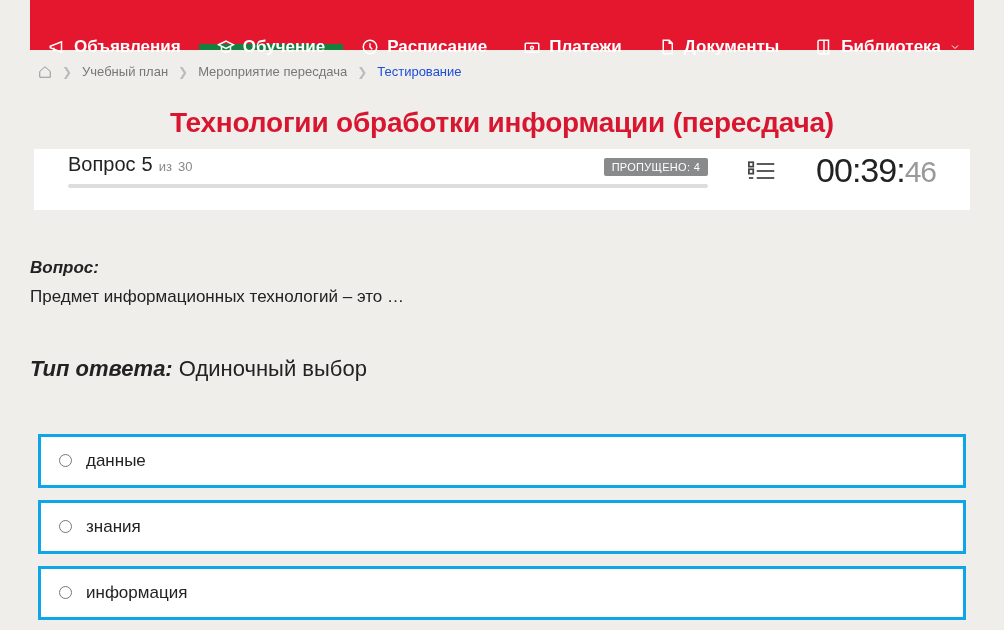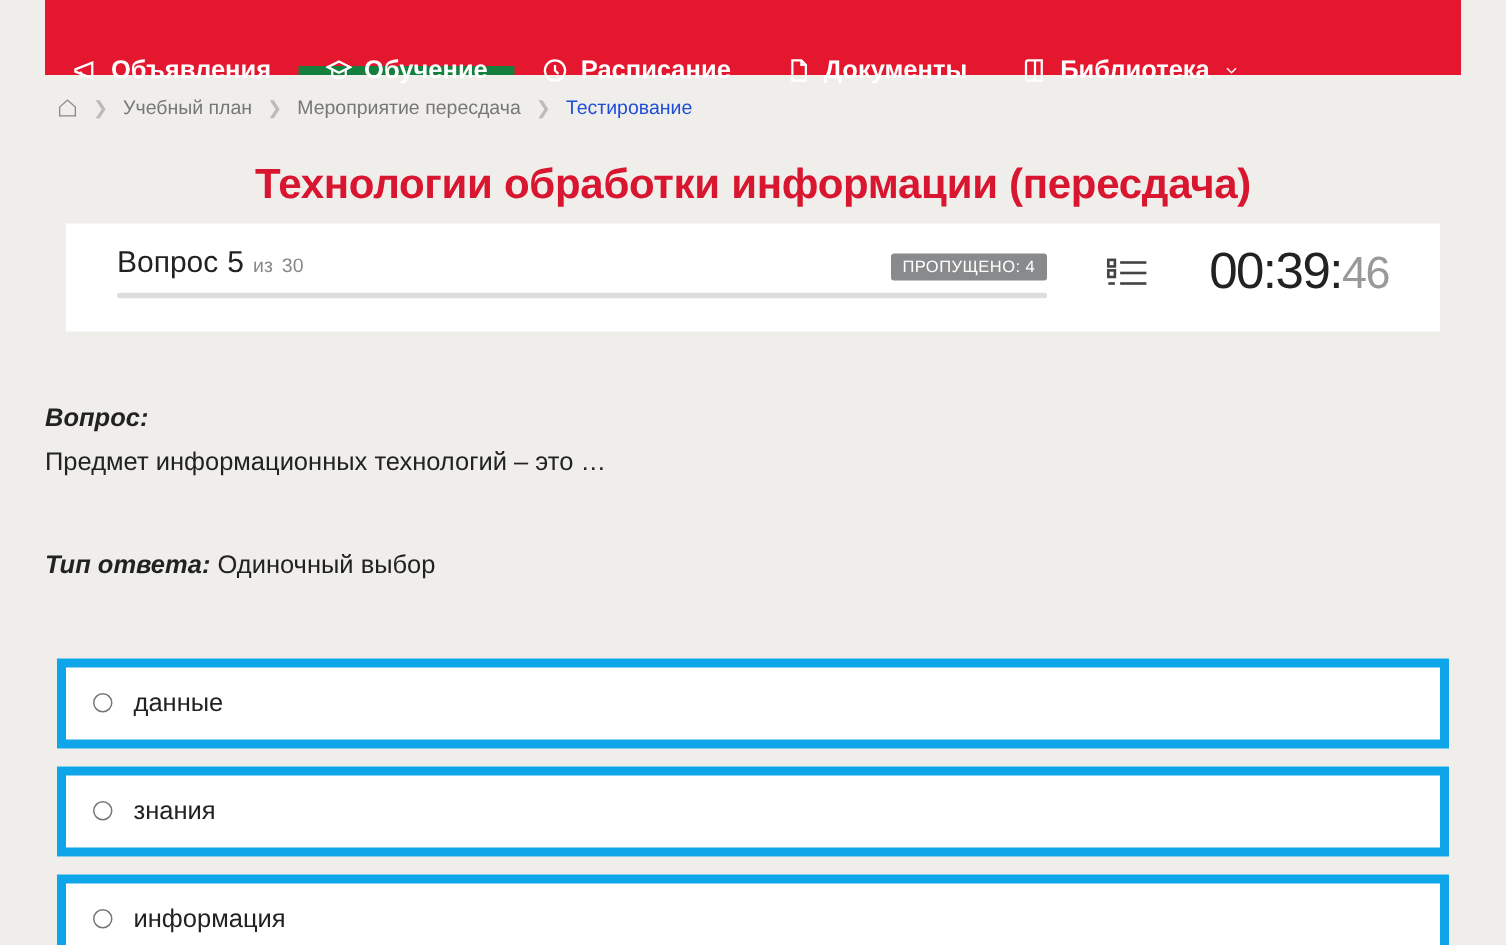--- a/index.html
+++ b/index.html
@@ -56,22 +56,22 @@
     text-align: center;
     color: #d8162f;
     font-size: 28px;
     font-weight: 700;
     padding: 16px 30px 10px;
     letter-spacing: -0.2px;
   }
   
   .panel {
     background: #fff;
-    margin: 0 44px;
-    padding: 13px 34px 20px;
+    margin: 0 34px;
+    padding: 2px 34px 20px;
     display: flex;
     align-items: center;
     gap: 40px;
   }
   .panel-left { flex: 1 1 auto; }
   .question-line {
     display: flex;
     align-items: baseline;
     justify-content: space-between;
     margin-bottom: 8px;
@@ -107,27 +107,27 @@
     letter-spacing: -1px;
     flex: 0 0 auto;
     display: flex;
     align-items: baseline;
   }
   .timer .subsec { color: #999; font-size: 30px; }
   
   .qbody { margin: 48px 30px 0; }
   .qlabel { font-weight: 700; font-style: italic; font-size: 17px; color: #222; margin-bottom: 6px; }
   .qtext { font-size: 17px; color: #222; line-height: 1.5; }
-  .anstype-row { margin-top: 46px; font-size: 17px; }
+  .anstype-row { margin-top: 46px; font-size: 22px; }
   .anstype-label { font-weight: 700; font-style: italic; color: #222; }
   .anstype-val { color: #222; }
   
   .options { margin: 52px 30px 0 30px; padding: 0 8px; }
   .option {
-    border: 6px solid #0ea5e9;
+    border: 3px solid #0ea5e9;
     background: #fff;
     padding: 14px 18px;
     margin-bottom: 12px;
     display: flex;
     align-items: center;
     gap: 14px;
     cursor: pointer;
   }
   .option input[type=radio] { width: 13px; height: 13px; cursor: pointer; }
   .option-label { font-size: 17px; color: #222; }
@@ -155,20 +155,27 @@
           <path d="M6 11v5c0 1 3 3 6 3s6-2 6-3v-5"></path>
         </svg>
       <span>Обучение</span>
     </div>
     <div class="nav-item">
       <svg class="nav-icon" viewBox="0 0 24 24" fill="none" stroke="#fff" stroke-width="2">
           <circle cx="12" cy="12" r="9"></circle>
           <path d="M12 7v5l3 3"></path>
         </svg>
       <span>Расписание</span>
+    </div>
+    <div class="nav-item">
+      <svg class="nav-icon" viewBox="0 0 24 24" fill="none" stroke="#fff" stroke-width="2">
+          <rect x="3" y="7" width="18" height="12" rx="1"></rect>
+          <circle cx="12" cy="13" r="2"></circle>
+        </svg>
+      <span>Платежи</span>
     </div>
     <div class="nav-item">
       <svg class="nav-icon" viewBox="0 0 24 24" fill="none" stroke="#fff" stroke-width="2">
           <path d="M7 3h8l4 4v14H7V3z"></path>
           <path d="M15 3v4h4"></path>
         </svg>
       <span>Документы</span>
     </div>
     <div class="nav-item">
       <svg class="nav-icon" viewBox="0 0 24 24" fill="none" stroke="#fff" stroke-width="2">

